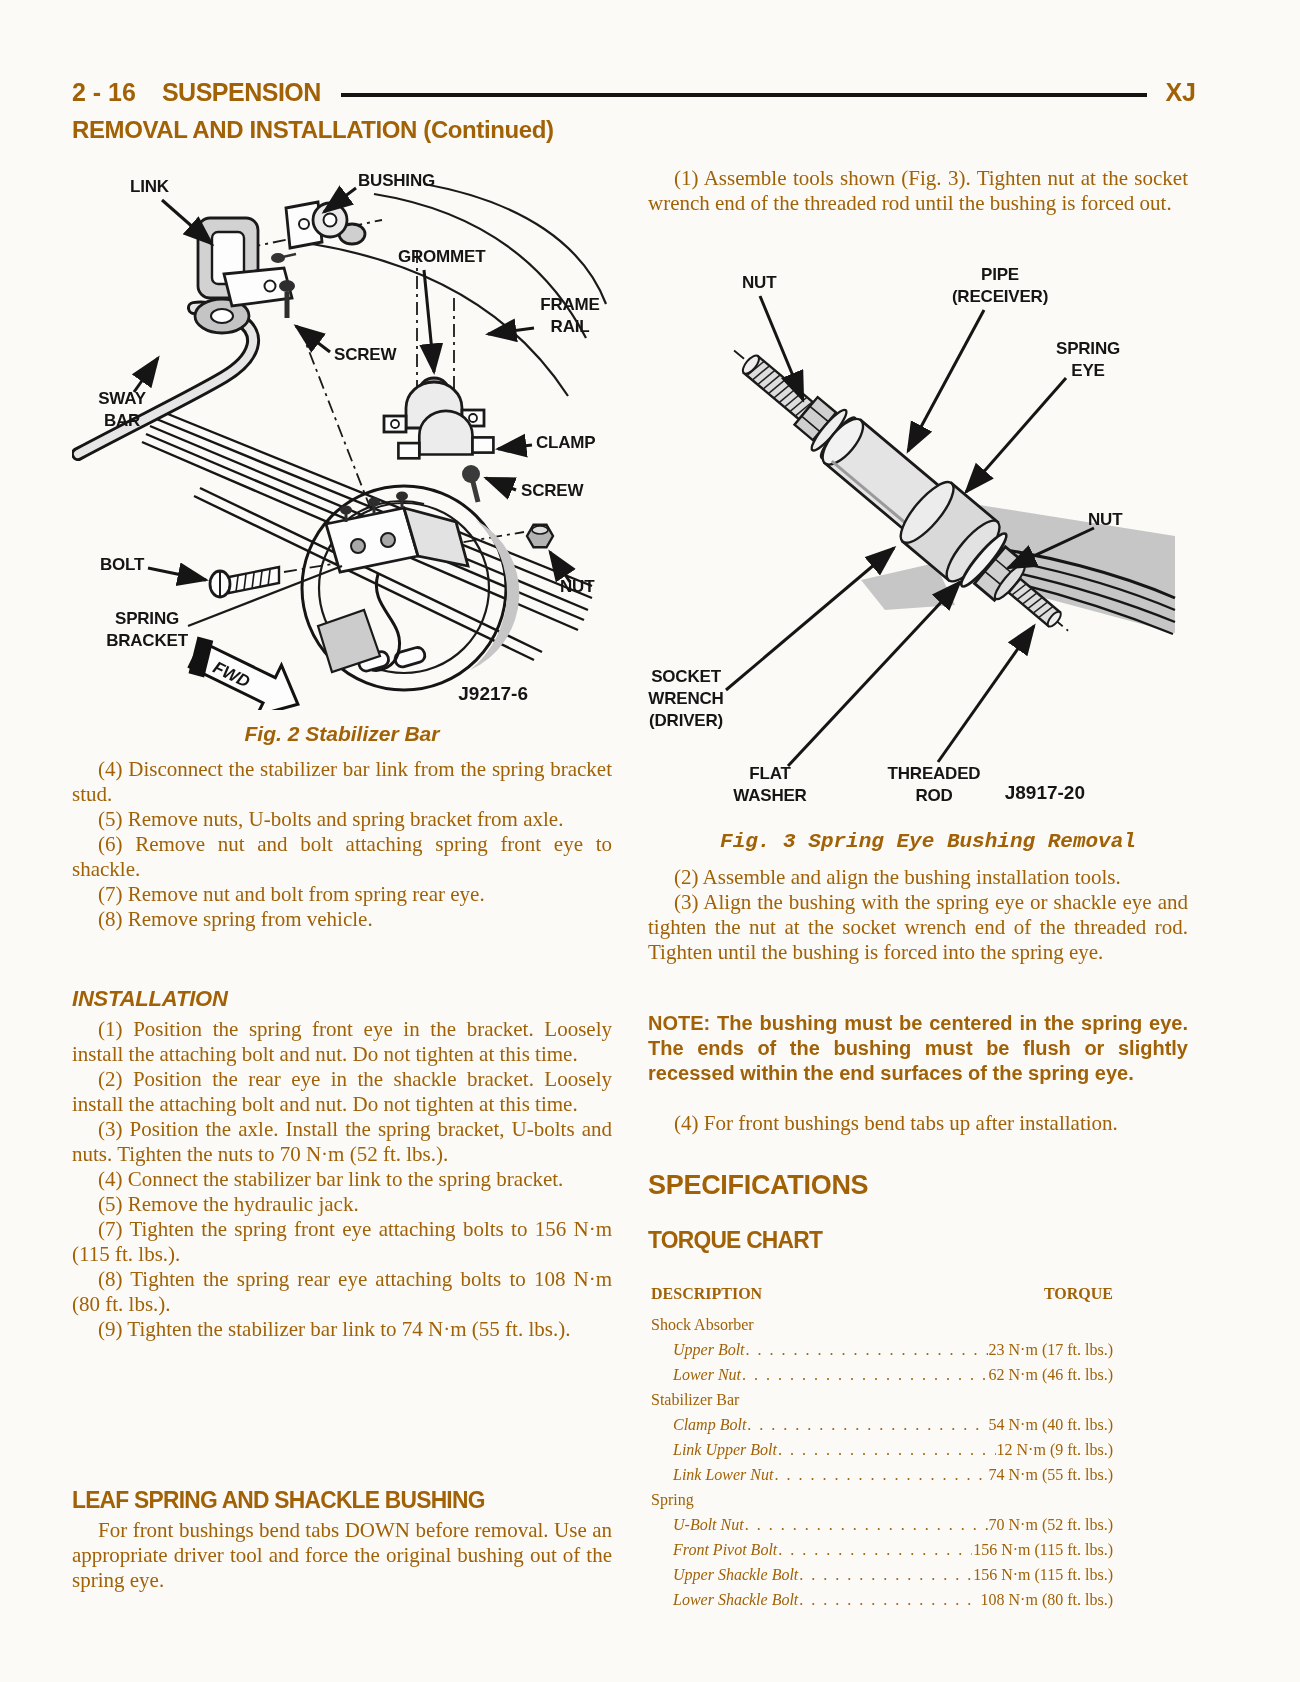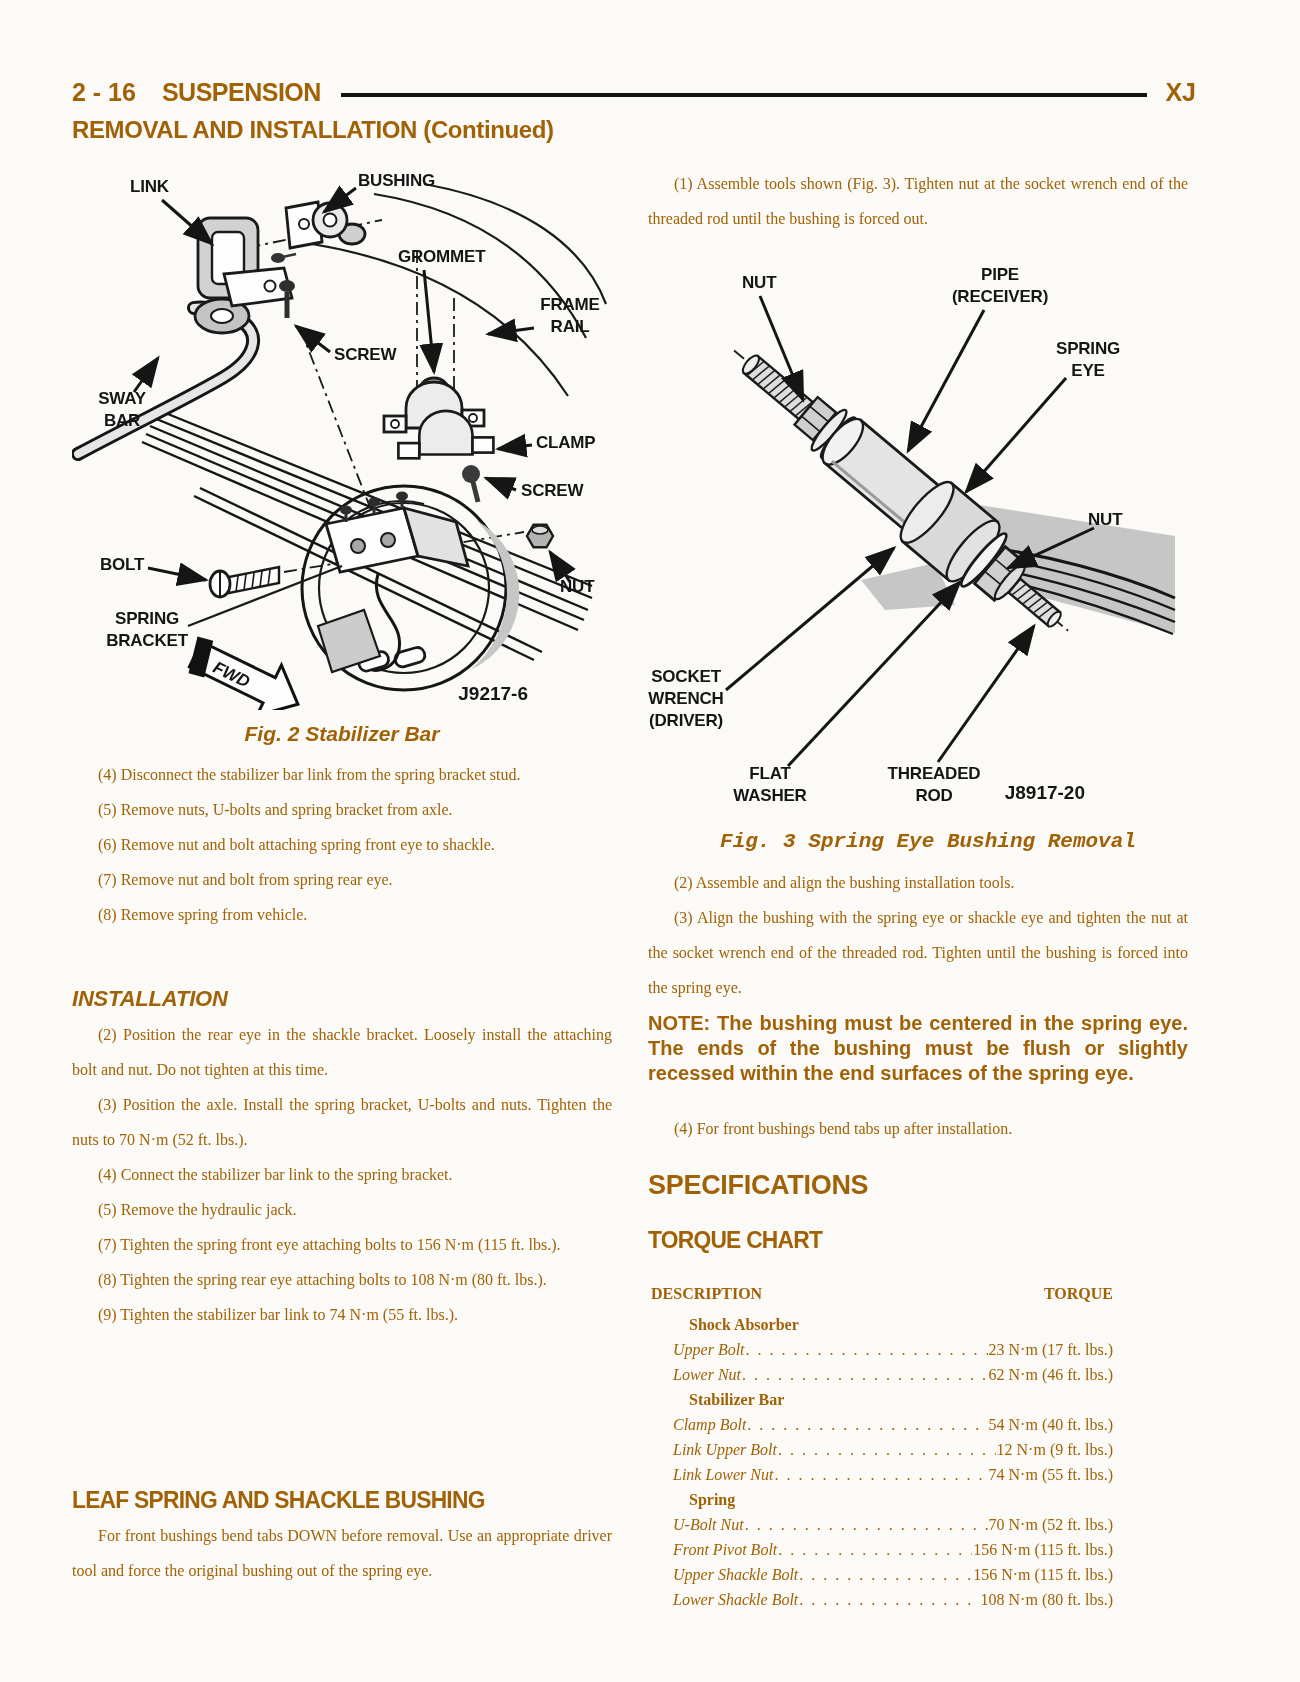--- a/index.html
+++ b/index.html
@@ -12,26 +12,26 @@
   .hdr .sec{font-size:25px;margin-left:16px;letter-spacing:-0.5px;}
   .hdr .rule{flex:1;height:4px;background:#141414;margin:4px 8px 0 10px;}
   .hdr .xj{font-size:25px;}
   .h-main{font-family:"Liberation Sans",sans-serif;font-weight:700;font-size:24px;letter-spacing:-0.4px;}
   .h-sub-i{font-family:"Liberation Sans",sans-serif;font-weight:700;font-style:italic;font-size:22px;letter-spacing:-0.2px;}
   .h-cond{font-family:"Liberation Sans",sans-serif;font-weight:700;font-size:24px;letter-spacing:-0.8px;transform:scaleX(.95);transform-origin:left;}
   .h-big{font-family:"Liberation Sans",sans-serif;font-weight:700;font-size:27px;letter-spacing:-0.3px;}
   .caption{font-family:"Liberation Sans",sans-serif;font-weight:700;font-style:italic;font-size:21px;text-align:center;}
   
   .col{width:540px;}
-  .body p{margin:0;font-size:16px;line-height:35px;text-align:justify;text-indent:26px;}
+  .body p{margin:0;font-size:21px;line-height:25px;text-align:justify;text-indent:26px;}
   .note{font-family:"Liberation Sans",sans-serif;font-weight:700;font-size:20px;line-height:25px;text-align:justify;}
   
   .tbl{width:462px;font-size:16px;line-height:25px;}
   .tbl .hrow{display:flex;justify-content:space-between;font-weight:700;margin-bottom:6px;}
-  .tbl .grp{font-weight:700;margin-left:38px;}
+  .tbl .grp{font-weight:400;}
   .trow{display:flex;align-items:baseline;}
   .trow .lbl{white-space:nowrap;padding-left:22px;font-style:italic;}
   .trow .dots{flex:1;overflow:hidden;white-space:nowrap;letter-spacing:2px;margin:0 1px;}
   .trow .val{white-space:nowrap;}
   
   svg text{font-family:"Liberation Sans",sans-serif;font-weight:700;font-size:17px;fill:#151515;letter-spacing:-0.2px;}
   svg text.code{font-size:19px;letter-spacing:0;}
   svg .ln{stroke:#151515;stroke-width:3;fill:none;}
   svg .thin{stroke:#1a1a1a;stroke-width:2.2;fill:none;}
   svg .part{stroke:#1a1a1a;stroke-width:2.8;}
@@ -216,20 +216,21 @@
     <p>(4) Disconnect the stabilizer bar link from the spring bracket stud.</p>
     <p>(5) Remove nuts, U-bolts and spring bracket from axle.</p>
     <p>(6) Remove nut and bolt attaching spring front eye to shackle.</p>
     <p>(7) Remove nut and bolt from spring rear eye.</p>
     <p>(8) Remove spring from vehicle.</p>
   </div>
 
   <div class="abs h-sub-i" style="left:72px;top:986px;">INSTALLATION</div>
 
   <div class="abs body col" style="left:72px;top:1017px;">
+    <p>(1) Position the spring front eye in the bracket. Loosely install the attaching bolt and nut. Do not tighten at this time.</p>
     <p>(2) Position the rear eye in the shackle bracket. Loosely install the attaching bolt and nut. Do not tighten at this time.</p>
     <p>(3) Position the axle. Install the spring bracket, U-bolts and nuts. Tighten the nuts to 70 N·m (52 ft. lbs.).</p>
     <p>(4) Connect the stabilizer bar link to the spring bracket.</p>
     <p>(5) Remove the hydraulic jack.</p>
     <p>(7) Tighten the spring front eye attaching bolts to 156 N·m (115 ft. lbs.).</p>
     <p>(8) Tighten the spring rear eye attaching bolts to 108 N·m (80 ft. lbs.).</p>
     <p>(9) Tighten the stabilizer bar link to 74 N·m (55 ft. lbs.).</p>
   </div>
 
   <div class="abs h-cond" style="left:72px;top:1486px;">LEAF SPRING AND SHACKLE BUSHING</div>

